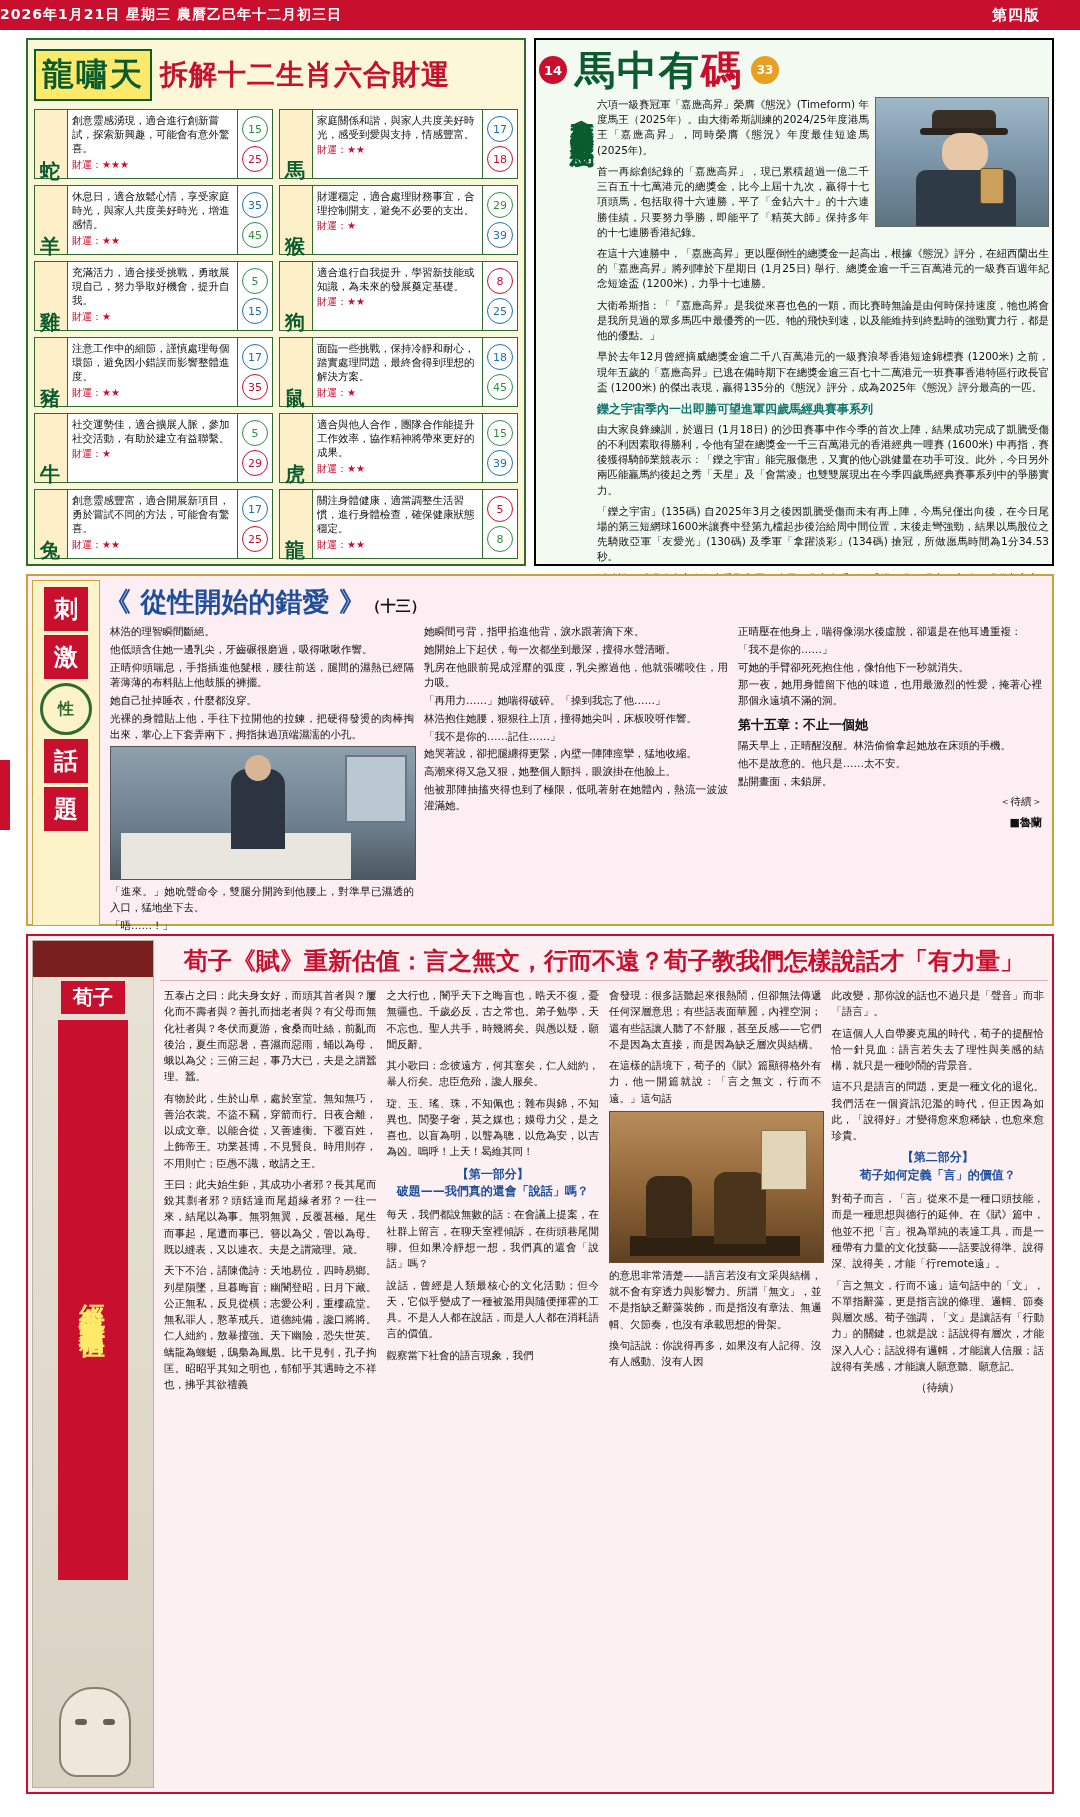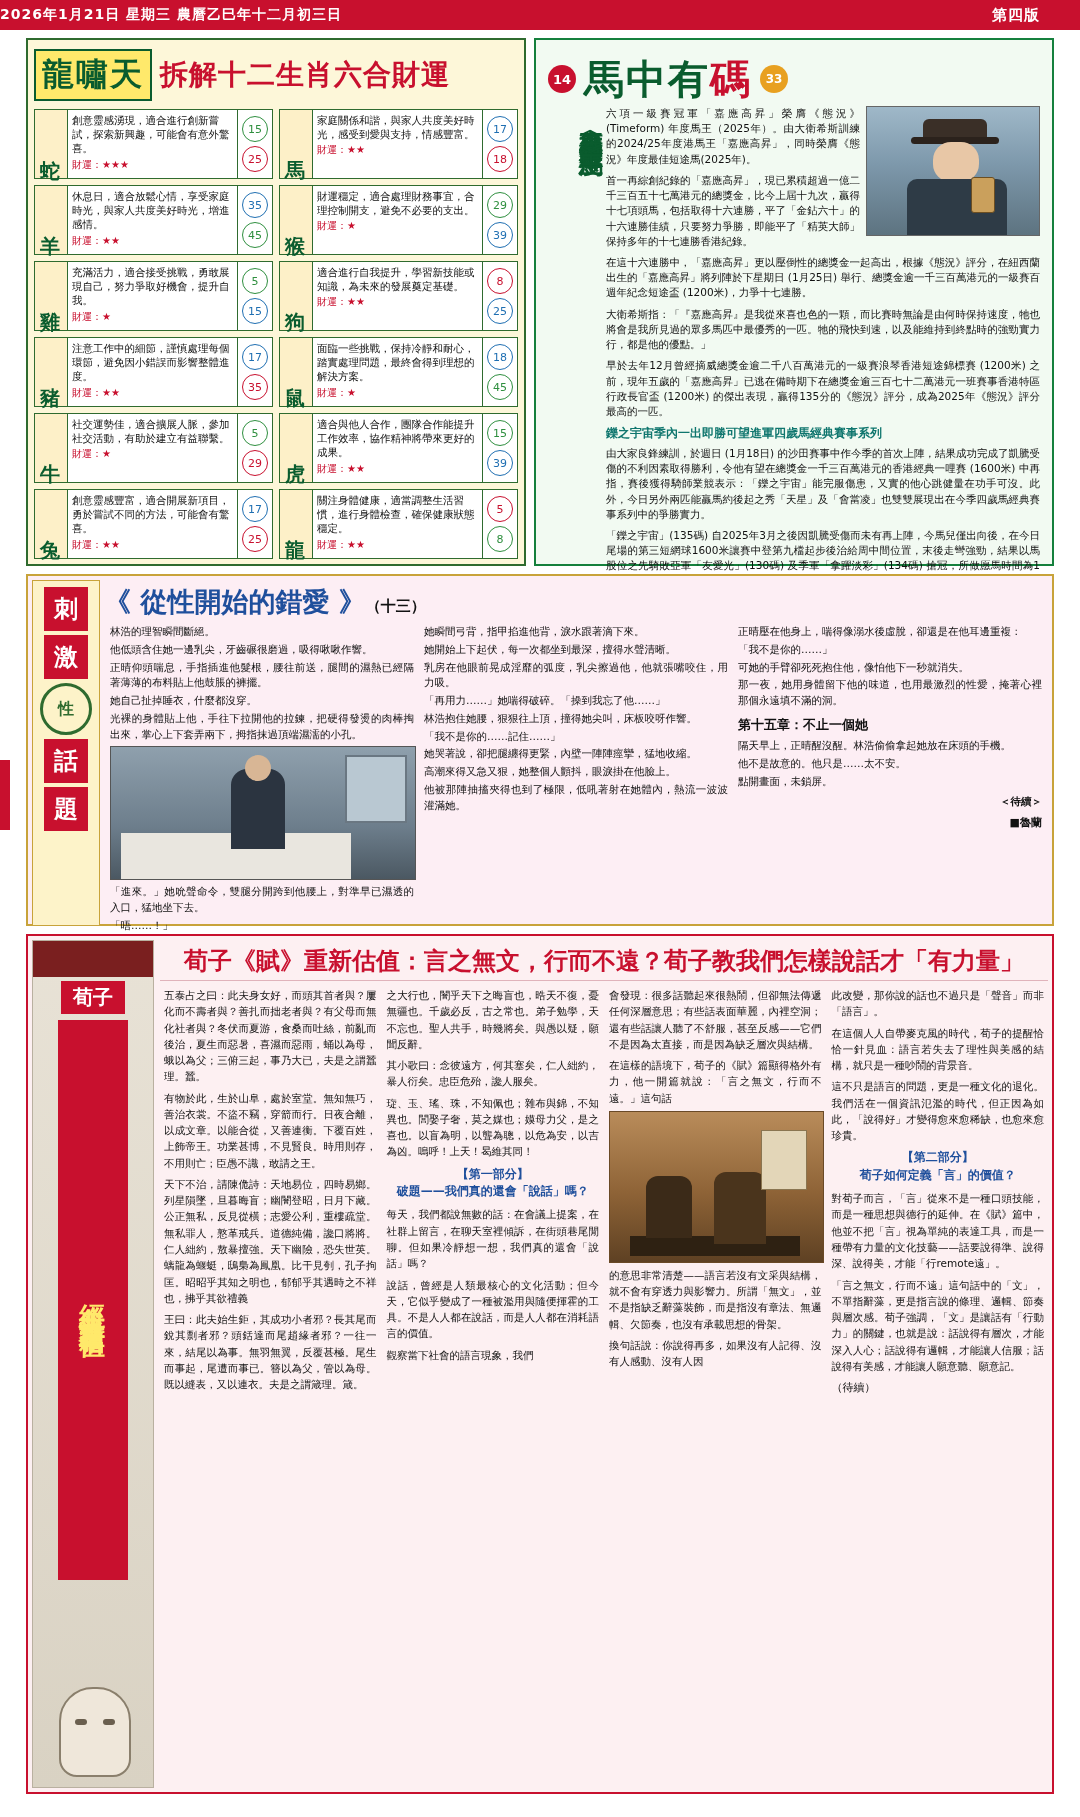--- a/index.html
+++ b/index.html
@@ -54,21 +54,21 @@
     width:24px;height:24px;border-radius:50%;border:1.5px solid #1f6fb2;
     font-size:11px;color:#1f6fb2;display:flex;align-items:center;justify-content:center;
     background:#fff;
   }
   .ball.red{border-color:#c8102e;color:#c8102e;}
   .ball.green{border-color:#2f8f3f;color:#2f8f3f;}
 
   
   .sec-horse{
     position:absolute;left:534px;top:38px;width:520px;height:528px;
-    background:#f2faf2;border:2px solid #15803d;box-sizing:border-box;padding:12px;
+    background:#f2faf2;border:2px solid #000000;box-sizing:border-box;padding:3px;
   }
   .horse-head{display:flex;align-items:center;height:54px;}
   .badge-circle{
     width:28px;height:28px;border-radius:50%;background:#c8102e;color:#fff;
     display:flex;align-items:center;justify-content:center;font-size:13px;font-weight:bold;
   }
   .horse-title{font-size:40px;font-weight:bold;color:#0a5c2e;margin:0 8px;letter-spacing:2px;}
   .horse-title .red{color:#c8102e;}
   .badge-circle2{
     width:28px;height:28px;border-radius:50%;background:#e8a020;color:#fff;
@@ -120,21 +120,21 @@
   .novel-img{
     width:100%;height:132px;margin:4px 0;
     background:linear-gradient(180deg,#8fa0ad 0%,#6d7e8c 60%,#4b5862 100%);
     border:1px solid #555;position:relative;overflow:hidden;
   }
   .novel-img .bed{position:absolute;left:10px;bottom:0;width:230px;height:46px;background:#e9e6df;}
   .novel-img .person{position:absolute;left:120px;top:22px;width:54px;height:80px;background:#2b3440;border-radius:16px 16px 0 0;}
   .novel-img .head{position:absolute;left:134px;top:8px;width:26px;height:26px;border-radius:50%;background:#d8b695;}
   .novel-img .win{position:absolute;right:8px;top:8px;width:58px;height:64px;background:#b9c8d2;border:2px solid #6a7782;}
   .chapter{font-size:13px;font-weight:bold;margin:6px 0 4px;}
-  .novel-end{text-align:right;font-size:10.5px;margin-top:4px;font-weight:bold;}
+  .novel-end{text-align:right;font-size:10.5px;margin-top:4px;}
   .novel-author{text-align:right;font-size:11px;font-weight:bold;margin-top:6px;}
 
   
   .sec-xun{
     position:absolute;left:26px;top:934px;width:1028px;height:860px;
     background:#fdf0f2;border:2px solid #c8102e;box-sizing:border-box;padding:4px;
   }
   .xun-left{
     float:left;width:120px;height:846px;
     background:linear-gradient(180deg,#e8e2d6 0%,#d9d2c3 100%);
@@ -169,21 +169,21 @@
     width:100%;height:150px;margin:4px 0;
     background:linear-gradient(180deg,#b98c5a 0%,#8d6236 55%,#5e4123 100%);
     border:1px solid #6a4a27;position:relative;overflow:hidden;
   }
   .xun-img .fig{position:absolute;background:#3b2a18;border-radius:12px 12px 0 0;}
   .xun-img .f1{left:36px;bottom:24px;width:46px;height:62px;}
   .xun-img .f2{left:104px;bottom:18px;width:52px;height:72px;background:#4a3venue;}
   .xun-img .f2{background:#4a341c;}
   .xun-img .table{position:absolute;left:20px;bottom:6px;width:170px;height:20px;background:#2e2112;}
   .xun-img .scroll{position:absolute;right:16px;top:18px;width:44px;height:58px;background:#e3d6b8;border:1px solid #8a7550;}
-  .xun-end{text-align:left;font-size:11px;margin-top:4px;}
+  .xun-end{text-align:center;font-size:11px;margin-top:4px;}
 </style>
 </head>
 <body>
 
 <div class="page">
 
   <div class="topbar">
     <span class="date">2026年1月21日 星期三  農曆乙巳年十二月初三日</span>
     <span class="pageno">第四版</span>
   </div>
@@ -429,22 +429,22 @@
       <div class="namebox">荀子</div>
       <div class="banner">經典古籍重新估值</div>
       <div class="mask"></div>
     </div>
     <div class="xun-main">
       <div class="xun-title">荀子《賦》重新估值：言之無文，行而不遠？荀子教我們怎樣說話才「有力量」</div>
       <div class="xun-cols">
         <div class="xcol">
           <p>五泰占之曰：此夫身女好，而頭其首者與？屢化而不壽者與？善扎而拙老者與？有父母而無化社者與？冬伏而夏游，食桑而吐絲，前亂而後治，夏生而惡暑，喜濕而惡雨，蛹以為母，蛾以為父；三俯三起，事乃大已，夫是之謂蠶理。蠶。</p>
           <p>有物於此，生於山阜，處於室堂。無知無巧，善治衣裳。不盜不竊，穿箭而行。日夜合離，以成文章。以能合從，又善連衡。下覆百姓，上飾帝王。功業甚博，不見賢良。時用則存，不用則亡；臣愚不識，敢請之王。</p>
+          <p>王曰：此夫始生鉅，其成功小者邪？長其尾而銳其剽者邪？頭銛達而尾趙緣者邪？一往一來，結尾以為事。無羽無翼，反覆甚極。尾生而事起，尾遭而事已。簪以為父，管以為母。既以縫表，又以連衣。夫是之謂箴理。箴。</p>
           <p>天下不治，請陳佹詩：天地易位，四時易鄉。列星隕墜，旦暮晦盲；幽闇登昭，日月下藏。公正無私，反見從橫；志愛公利，重樓疏堂。無私罪人，憝革戒兵。道德純備，讒口將將。仁人絀約，敖暴擅強。天下幽險，恐失世英。螭龍為蝘蜓，鴟梟為鳳凰。比干見刳，孔子拘匡。昭昭乎其知之明也，郁郁乎其遇時之不祥也，拂乎其欲禮義</p>
-          <p>王曰：此夫始生鉅，其成功小者邪？長其尾而銳其剽者邪？頭銛達而尾趙緣者邪？一往一來，結尾以為事。無羽無翼，反覆甚極。尾生而事起，尾遭而事已。簪以為父，管以為母。既以縫表，又以連衣。夫是之謂箴理。箴。</p>
         </div>
         <div class="xcol">
           <p>之大行也，闇乎天下之晦盲也，晧天不復，憂無疆也。千歲必反，古之常也。弟子勉學，天不忘也。聖人共手，時幾將矣。與愚以疑，願聞反辭。</p>
           <p>其小歌曰：念彼遠方，何其塞矣，仁人絀約，暴人衍矣。忠臣危殆，讒人服矣。</p>
           <p>琁、玉、瑤、珠，不知佩也；雜布與錦，不知異也。閭娶子奢，莫之媒也；嫫母力父，是之喜也。以盲為明，以聾為聰，以危為安，以吉為凶。嗚呼！上天！曷維其同！</p>
           <div class="xhead" style="white-space:pre-line;">【第一部分】
 破題——我們真的還會「說話」嗎？</div>
           <p>每天，我們都說無數的話：在會議上提案，在社群上留言，在聊天室裡傾訴，在街頭巷尾閒聊。但如果冷靜想一想，我們真的還會「說話」嗎？</p>
           <p>說話，曾經是人類最核心的文化活動；但今天，它似乎變成了一種被濫用與隨便揮霍的工具。不是人人都在說話，而是人人都在消耗語言的價值。</p>
           <p>觀察當下社會的語言現象，我們</p>

